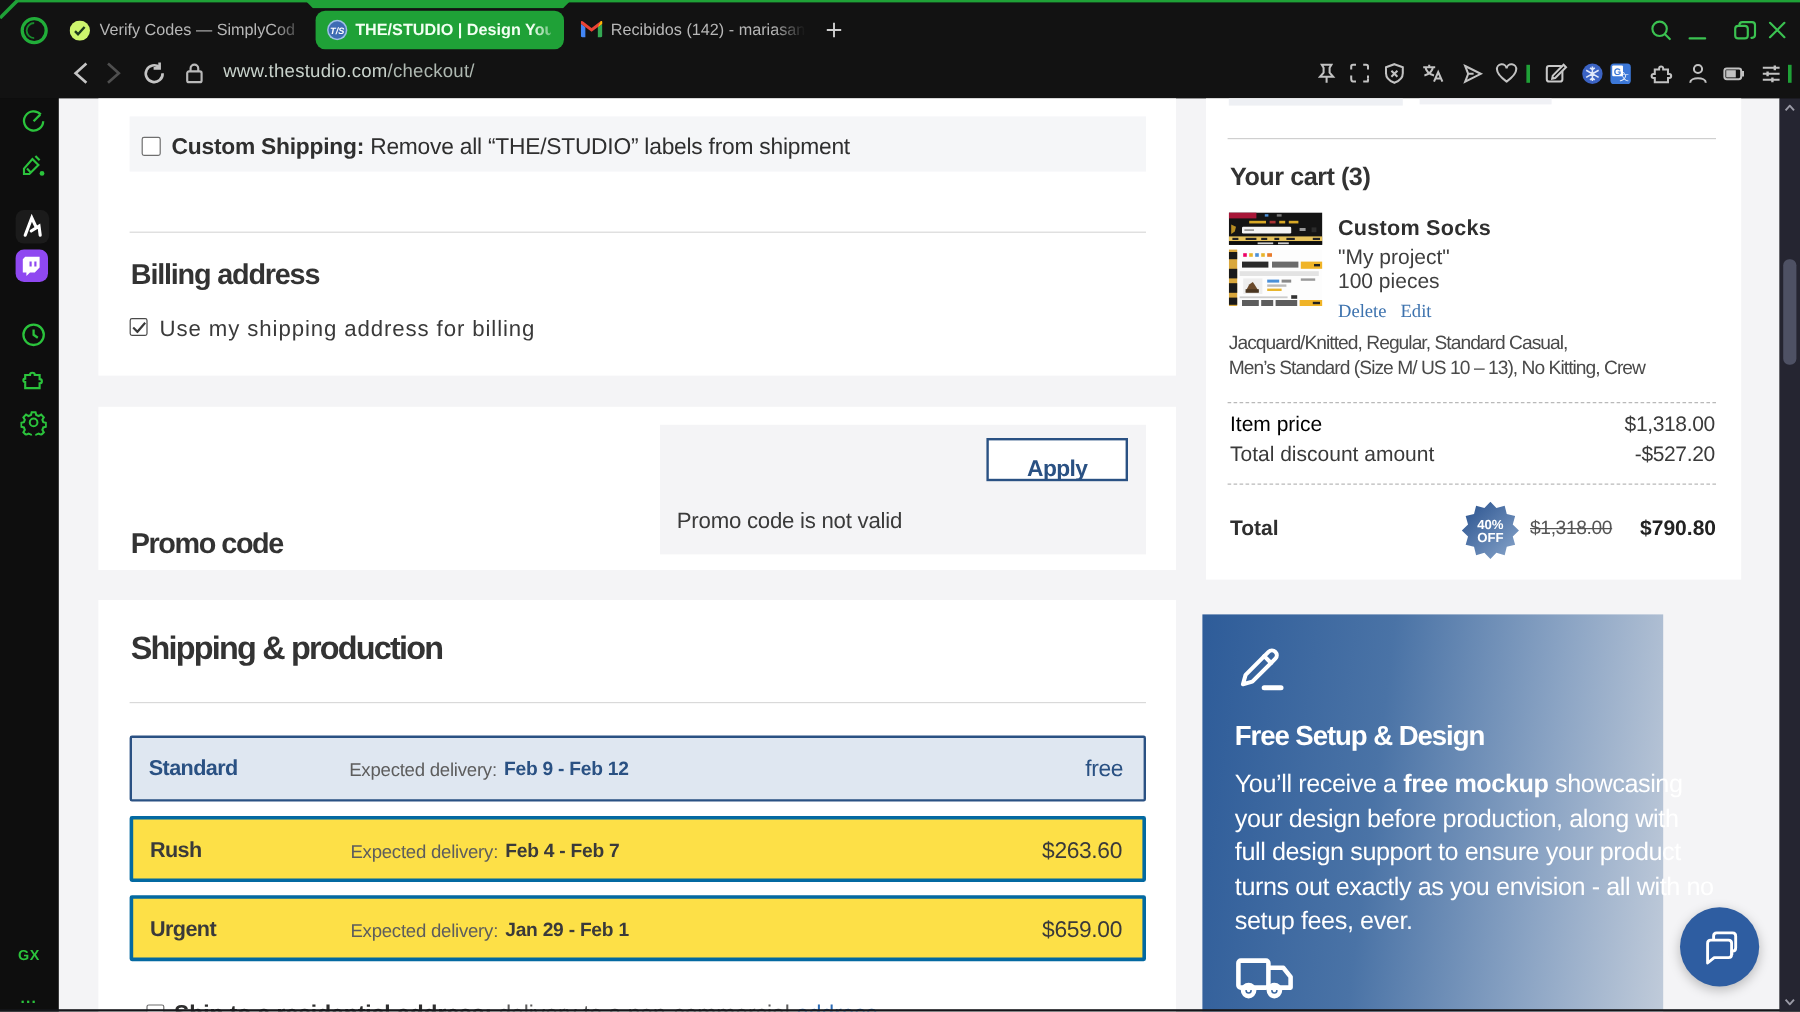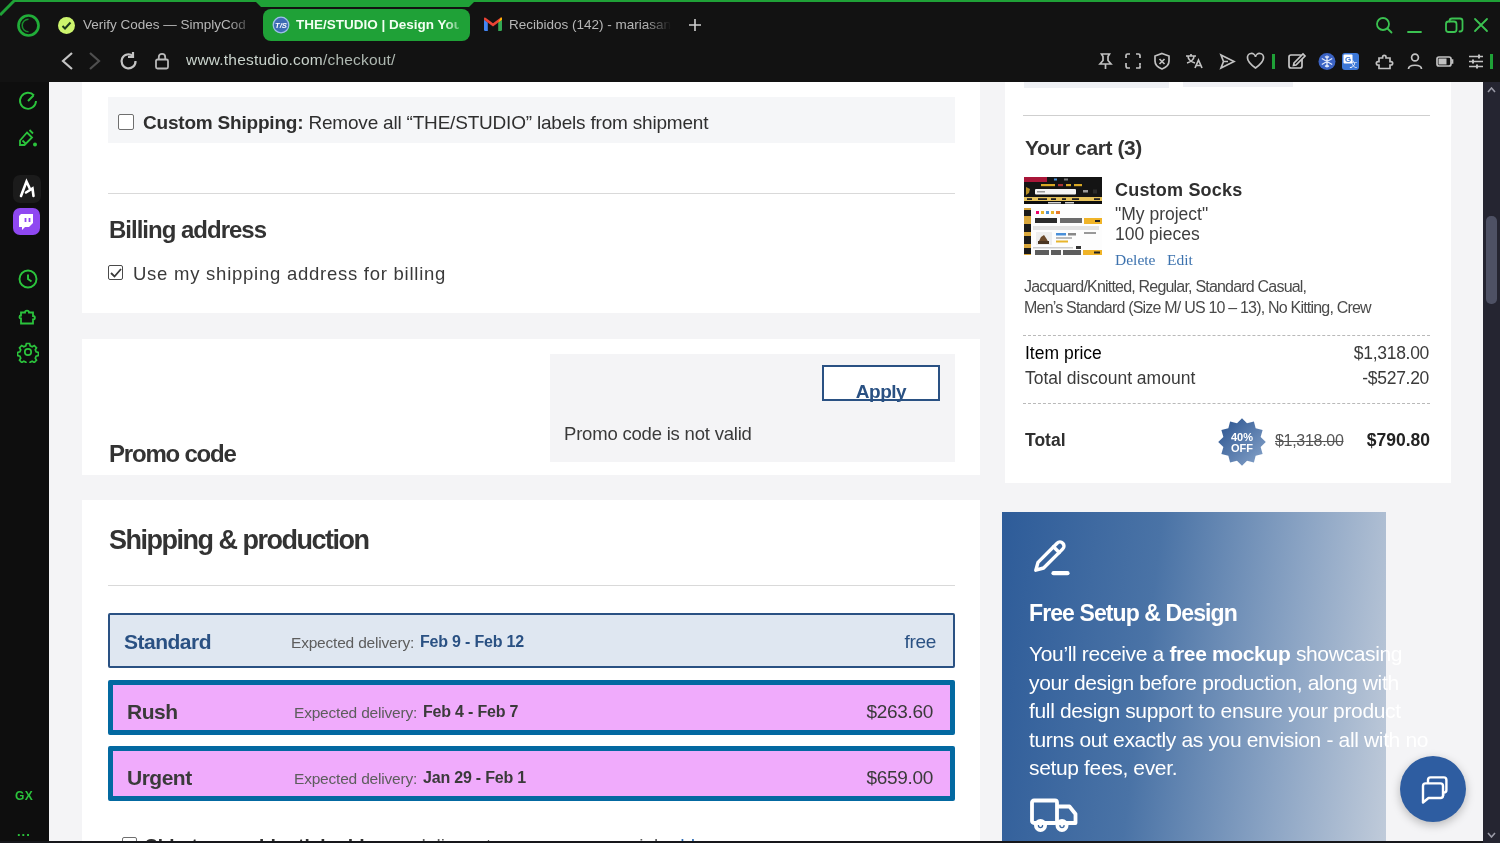--- a/index.html
+++ b/index.html
@@ -26,22 +26,22 @@
   #sidebar { position:absolute; left:0; top:82px; width:49px; height:761px; background:#0e0e0e; }
   .sideicon { position:absolute; left:17px; }
 
   
   #page { position:absolute; left:49px; top:82px; width:1434px; height:761px; background:#f4f4f6; }
   .card { position:absolute; background:#ffffff; }
 
   #banner { position:absolute; left:26px; top:15px; width:847px; height:46px; background:#f5f6f8; }
   .cb { position:absolute; width:15px; height:15px; border:1.6px solid #6f6f6f; border-radius:2px; background:#fff; }
 
-  .row { position:absolute; left:26px; width:847px; height:55px; border:5px solid #0369a1; background:#f0abfc; border-radius:2px; }
-  .row .nm { position:absolute; left:14px; top:15px; font-size:21px; font-weight:bold; letter-spacing:-0.5px; color:#3a3a3a; }
+  .row { position:absolute; left:26px; width:847px; height:55px; border:3px solid #0369a1; background:#fde047; border-radius:2px; }
+  .row .nm { position:absolute; left:14px; top:15px; font-size:18px; font-weight:bold; letter-spacing:-0.5px; color:#3a3a3a; }
   .row .lb { position:absolute; left:181px; top:19px; font-size:15.5px; letter-spacing:-0.2px; color:#5d5d5d; }
   .row .dt { position:absolute; left:310px; top:18px; font-size:16px; font-weight:bold; letter-spacing:-0.2px; color:#3a3a3a; }
   .row .pr { position:absolute; right:17px; top:16px; font-size:19px; letter-spacing:-0.3px; color:#3a3a3a; }
 
   
   #cartcard { position:absolute; left:1005px; top:82px; width:446px; height:401px; background:#fff; }
   .dash { position:absolute; left:18px; width:407px; border-top:1.5px dashed #b9b9b9; }
   .link { color:#2e6cb5; }
 
   #bluecard { position:absolute; left:1002px; top:512px; width:384px; height:331px;

